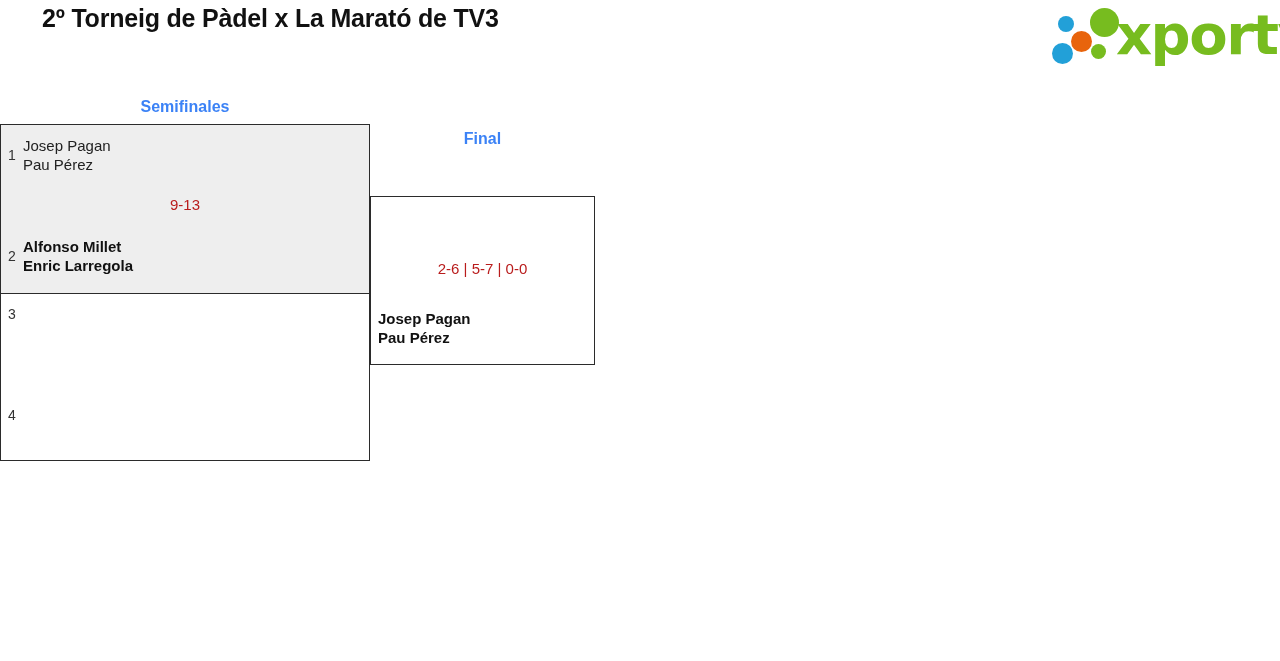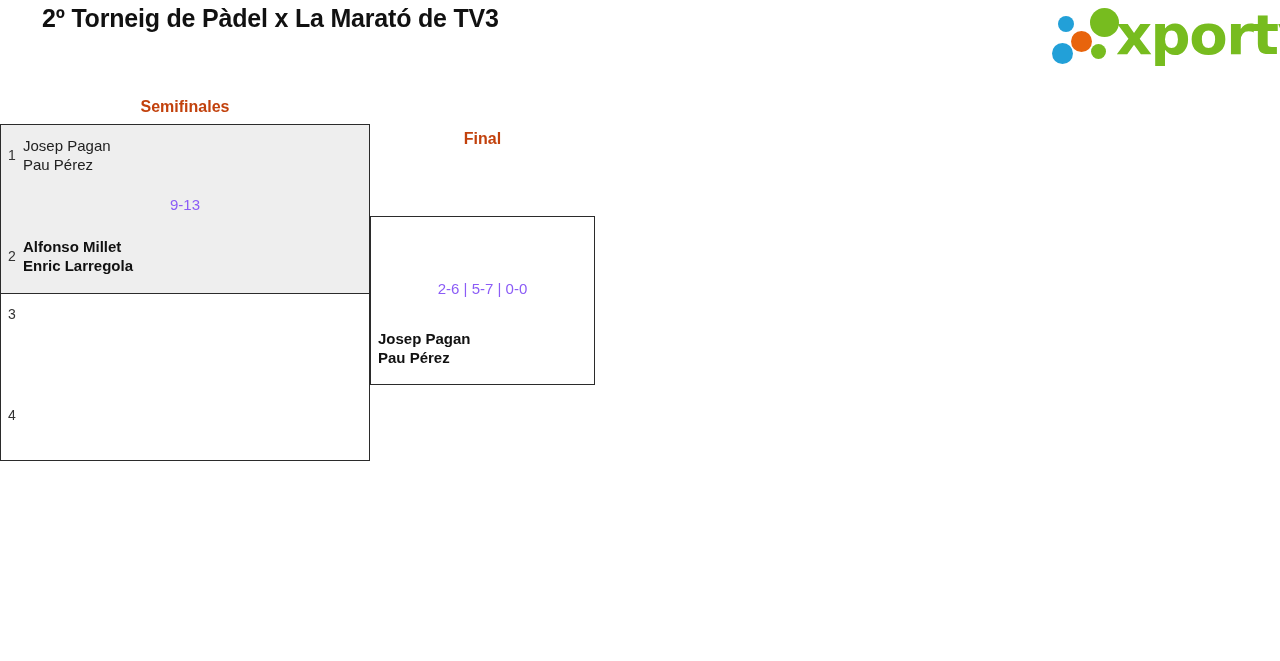--- a/index.html
+++ b/index.html
@@ -72,37 +72,37 @@
   
   .bracket {
     position: relative;
     width: 1280px;
     height: 569px;
   }
   .round-header {
     position: absolute;
     font-size: 16px;
     font-weight: bold;
-    color: #c2410c;
+    color: #3b82f6;
     text-align: center;
     white-space: nowrap;
   }
   #hdr-semifinales { left: 0px;   top: 6px; width: 370px; }
   #hdr-final       { left: 370px; top: 6px; width: 225px; margin-top: 32px; }
 
   .match-box {
     position: absolute;
     border: 1px solid #2b2b2b;
     background: #ffffff;
   }
   .match-box.shaded { background: #eeeeee; }
 
   #match-sf1   { left: 0px;   top: 32px;  width: 370px; height: 170px; }
   #match-sf2   { left: 0px;   top: 201px; width: 370px; height: 168px; }
-  #match-final { left: 370px; top: 124px; width: 225px; height: 169px; }
+  #match-final { left: 370px; top: 104px; width: 225px; height: 169px; }
 
   .team {
     position: absolute;
     display: flex;
     align-items: center;
     font-size: 15px;
     line-height: 19px;
     color: #222222;
     white-space: nowrap;
   }
@@ -123,21 +123,21 @@
   .team-nolabel { padding-left: 7px; }
 
   .match-meta {
     position: absolute;
     left: 0px;
     top: 70px;
     width: 100%;
     text-align: center;
     font-size: 15px;
     line-height: 19px;
-    color: #8b5cf6;
+    color: #b91c1c;
     white-space: nowrap;
   }
   #final-score { top: 62px; }
 
   
   #final-team-top {
     position: absolute;
     left: 377px;
     top: 150px;
     font-size: 15px;

